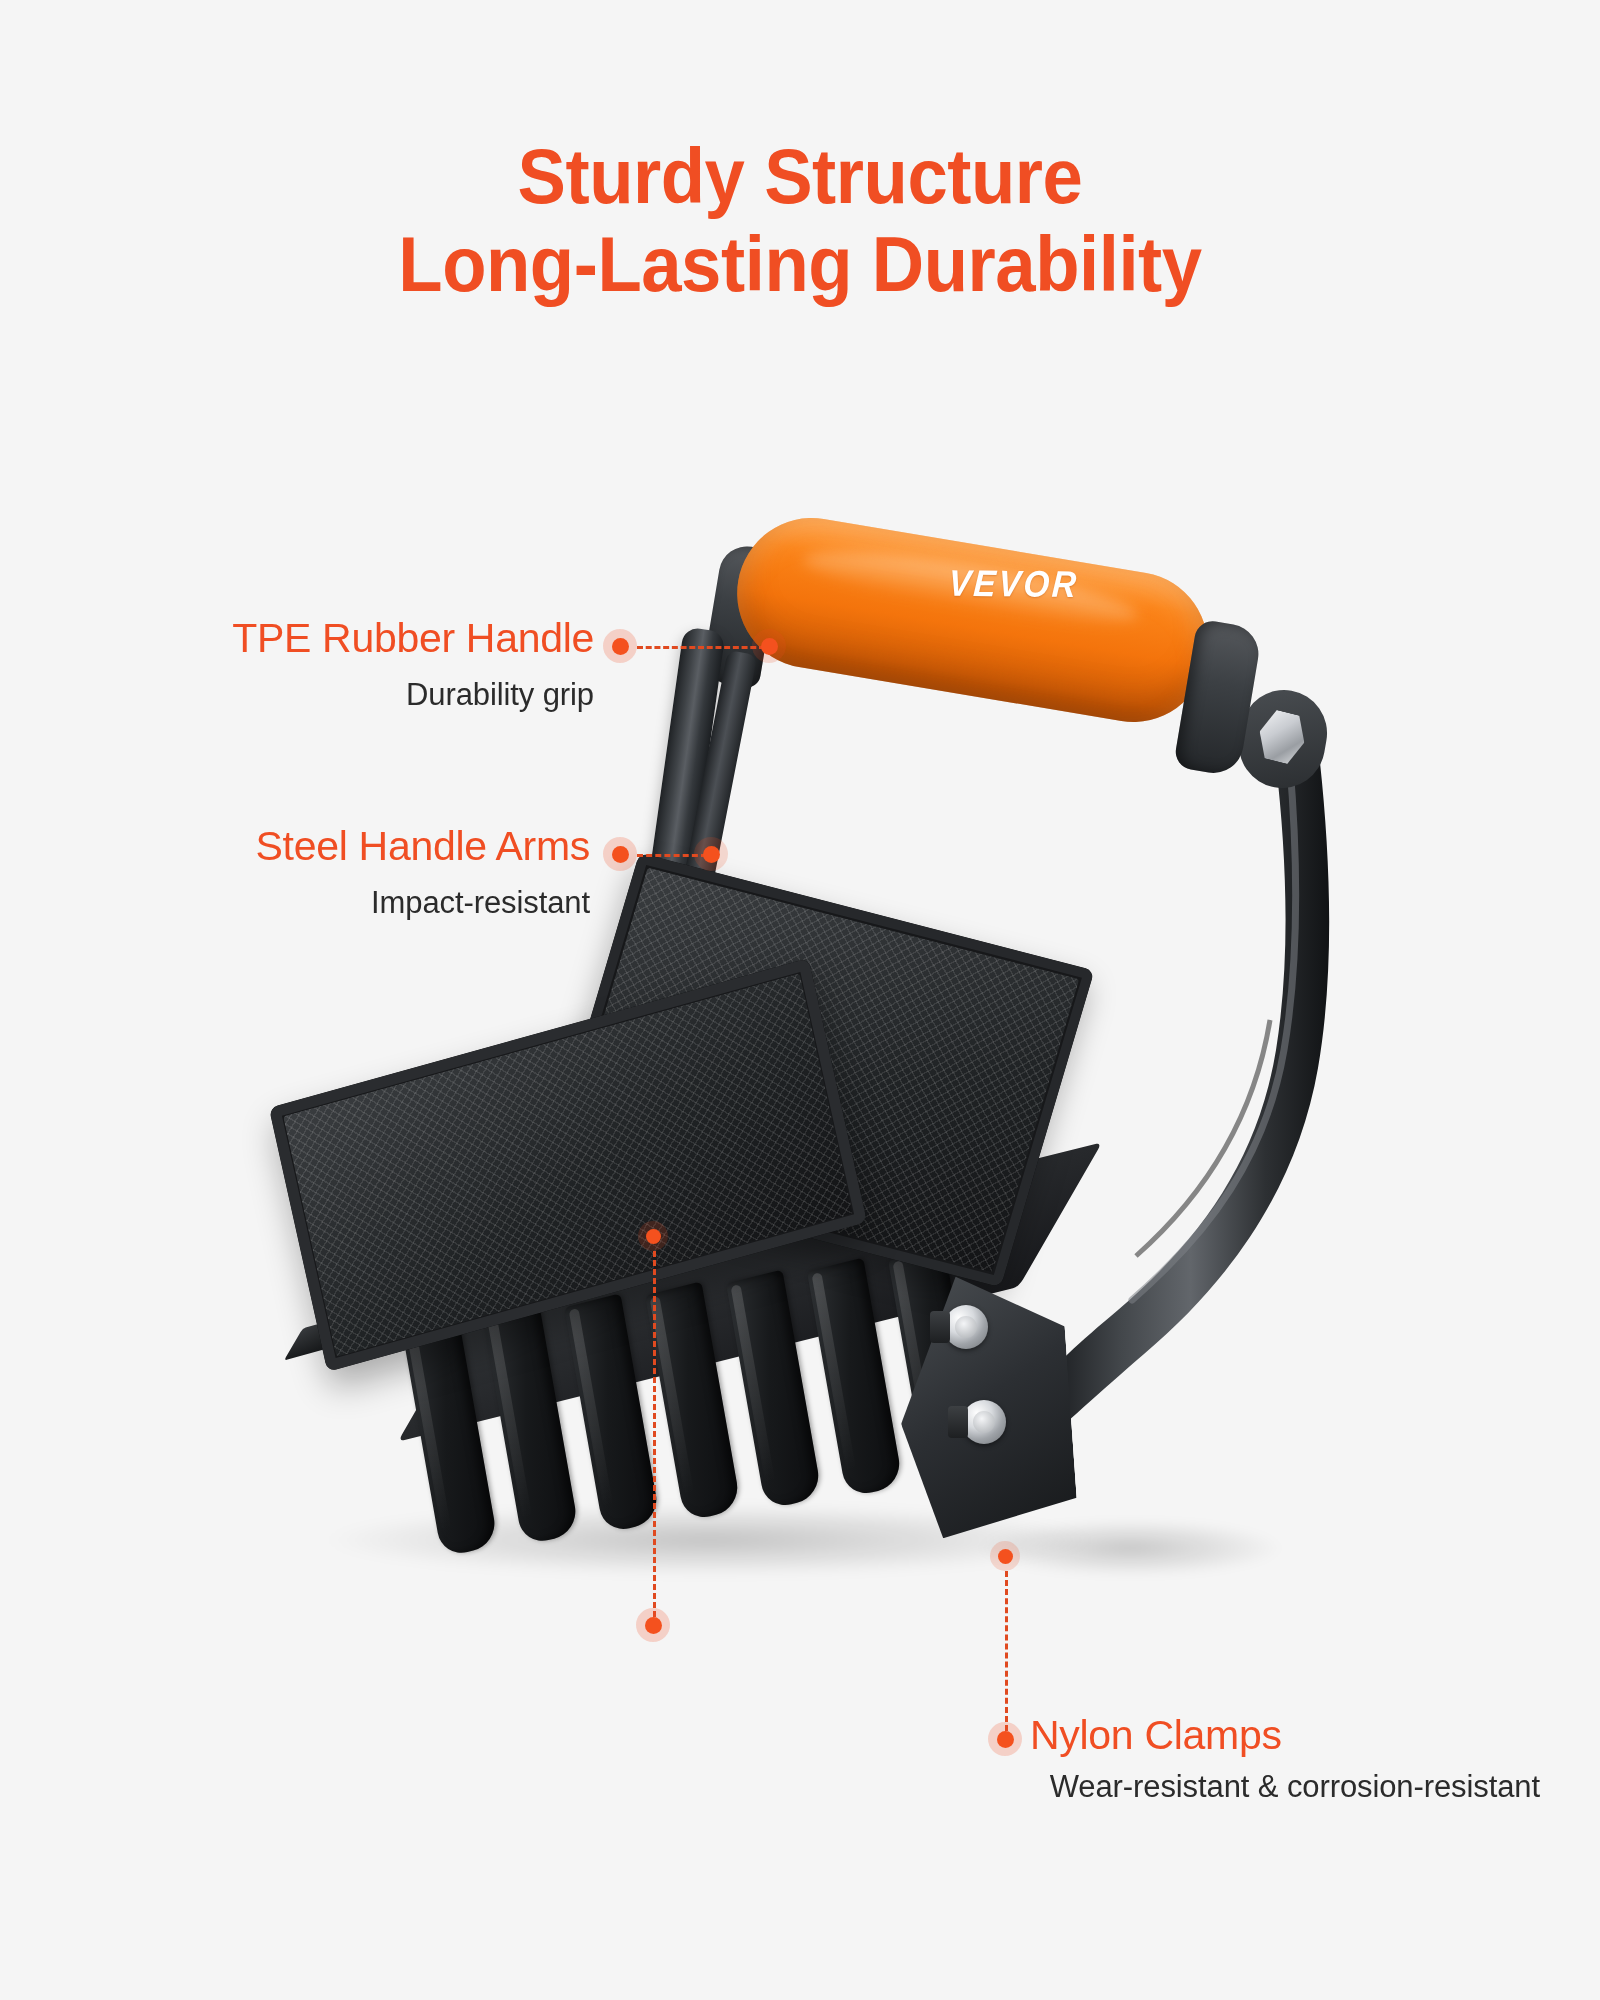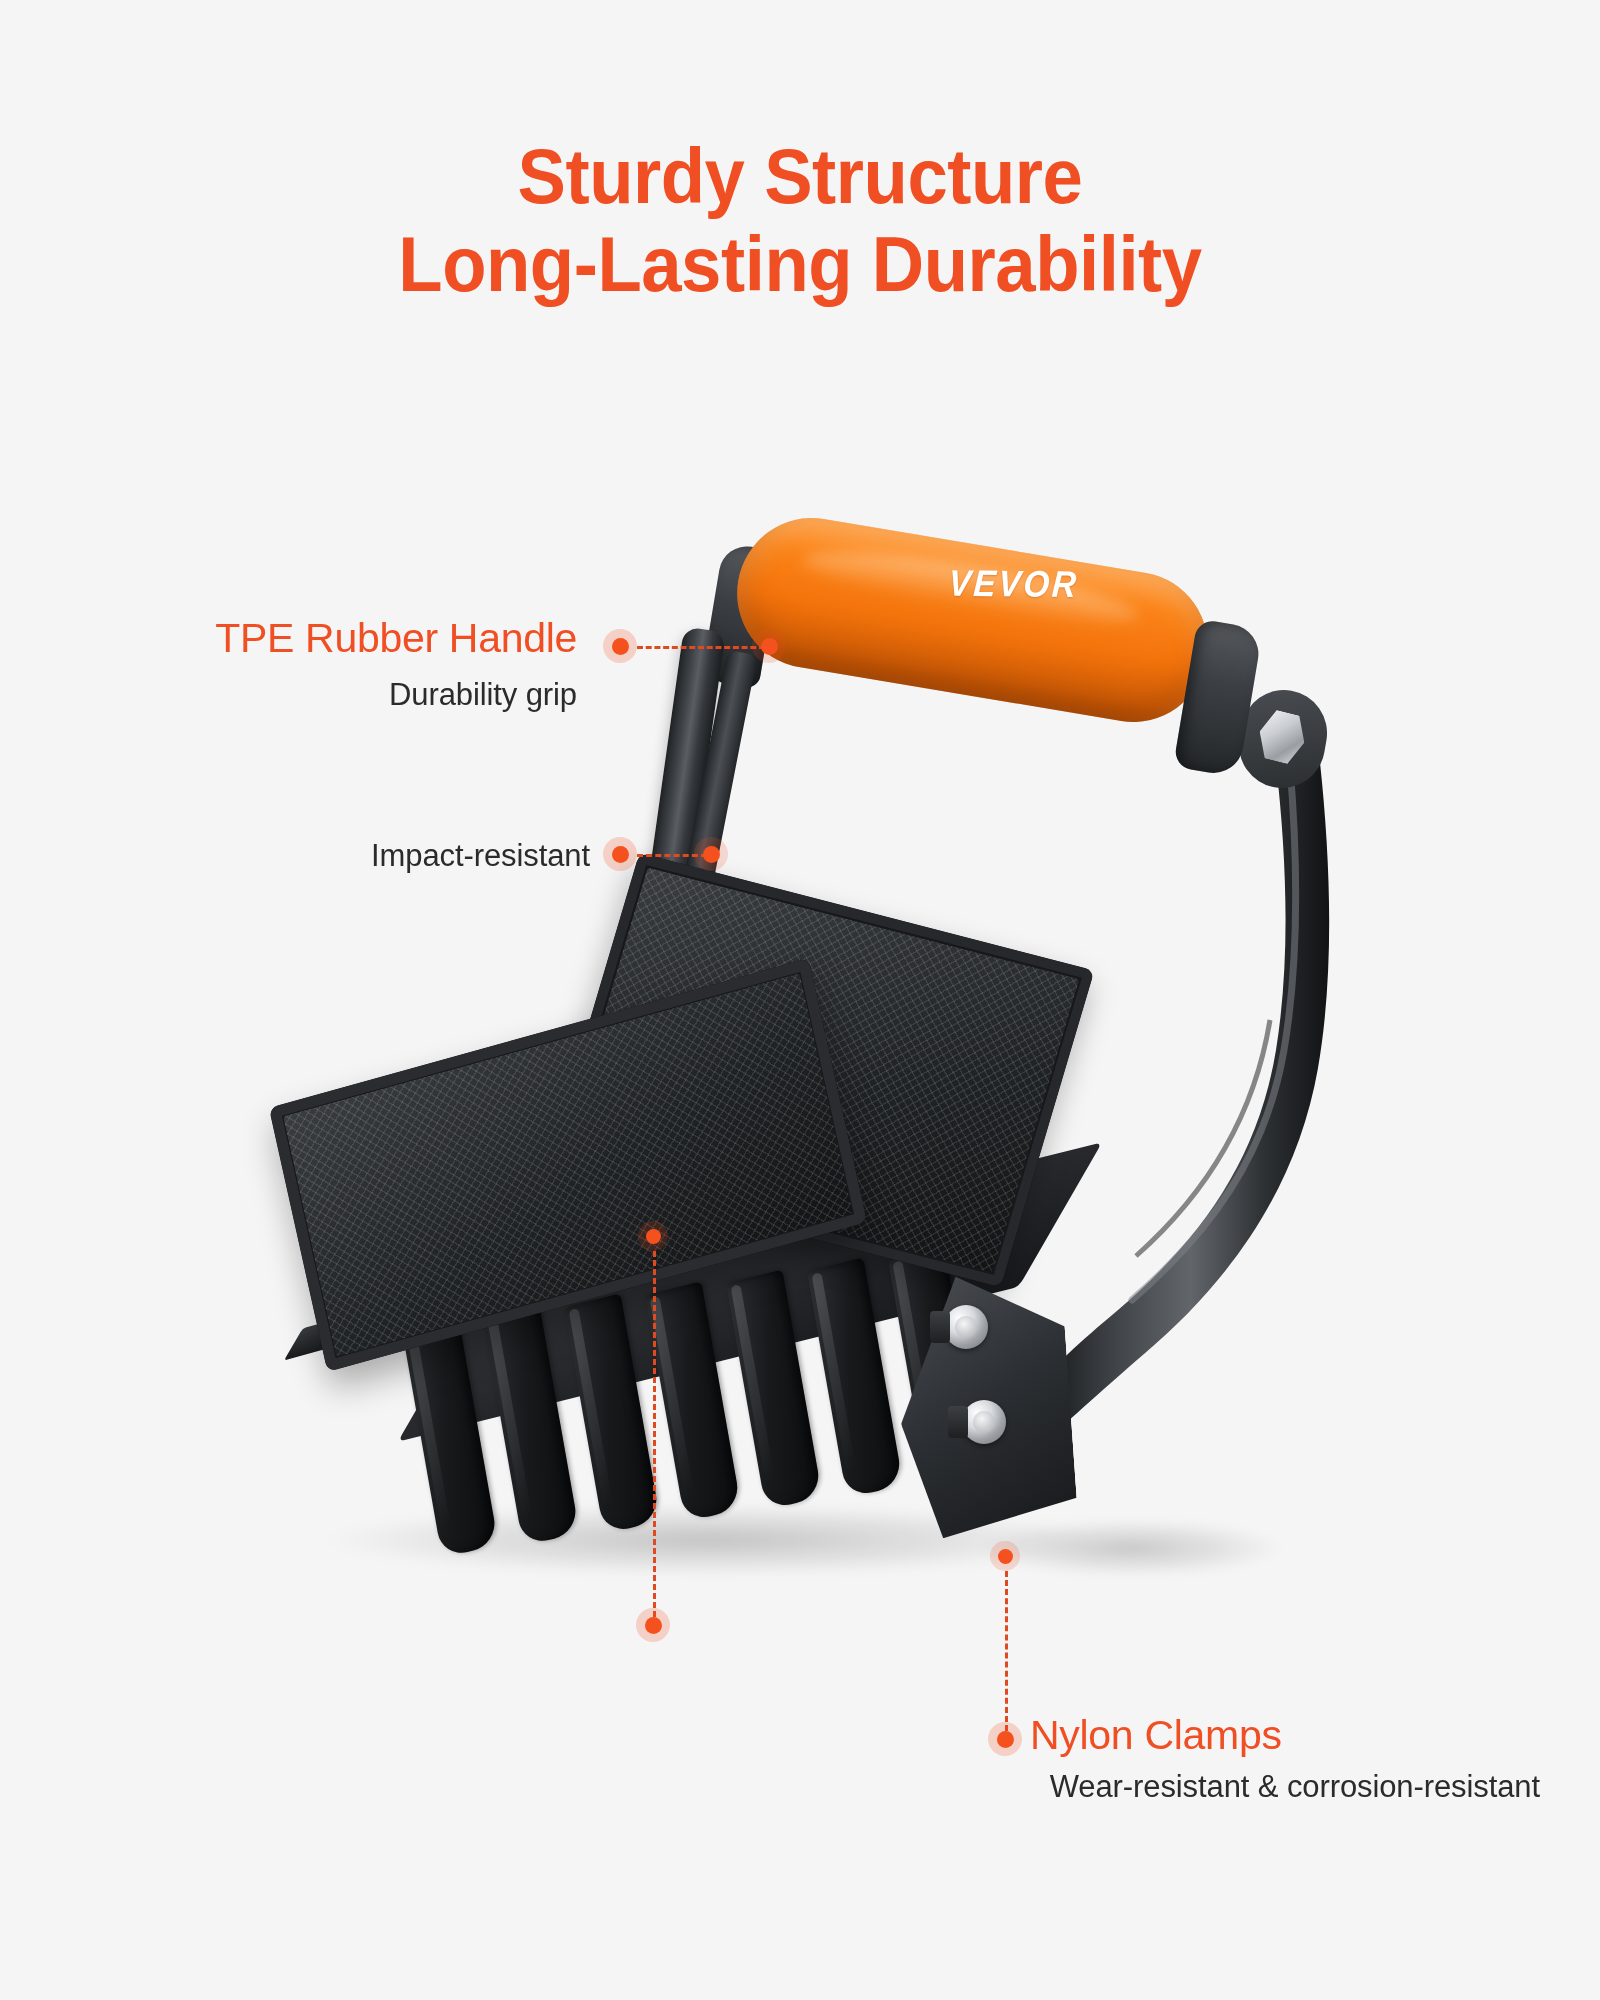--- a/index.html
+++ b/index.html
@@ -327,29 +327,30 @@
       <div class="tex"></div>
       <div class="frame"></div>
     </div>
 
     <div class="bracket"></div>
     <div class="bolt" style="left:944px;top:1305px;"></div>
     <div class="bolt" style="left:962px;top:1400px;"></div>
 
   </div>
 
-  <div class="callout right-al" style="left:47px;top:615px;width:530px;">
+  <div class="callout right-al" style="left:64px;top:615px;width:530px;">
     <div class="title">TPE Rubber Handle</div>
     <div class="sub">Durability grip</div>
   </div>
   <div class="dot" style="left:603px;top:629px;"></div>
   <div class="lead-h" style="left:637px;top:646px;width:128px;"></div>
   <div class="dot plain" style="left:752px;top:629px;"></div>
 
   <div class="callout right-al" style="left:60px;top:823px;width:530px;">
+    <div class="title">Steel Handle Arms</div>
     <div class="sub">Impact-resistant</div>
   </div>
   <div class="dot" style="left:603px;top:837px;"></div>
   <div class="lead-h" style="left:637px;top:854px;width:70px;"></div>
   <div class="dot plain" style="left:694px;top:837px;"></div>
 
   <div class="dot plain small" style="left:638px;top:1221px;"></div>
   <div class="lead-v" style="left:653px;top:1251px;height:366px;"></div>
   <div class="dot" style="left:636px;top:1608px;"></div>
   <div class="callout" style="left:100px;top:1600px;width:520px;">

